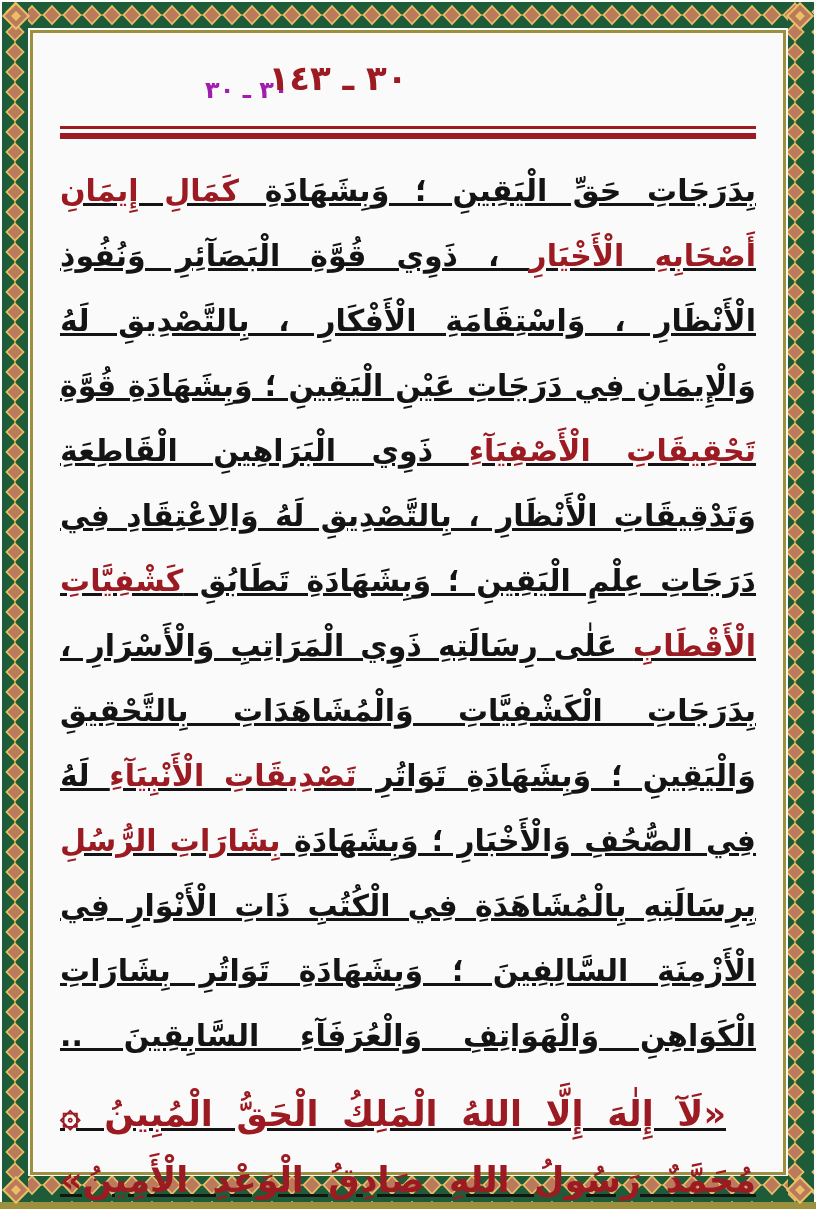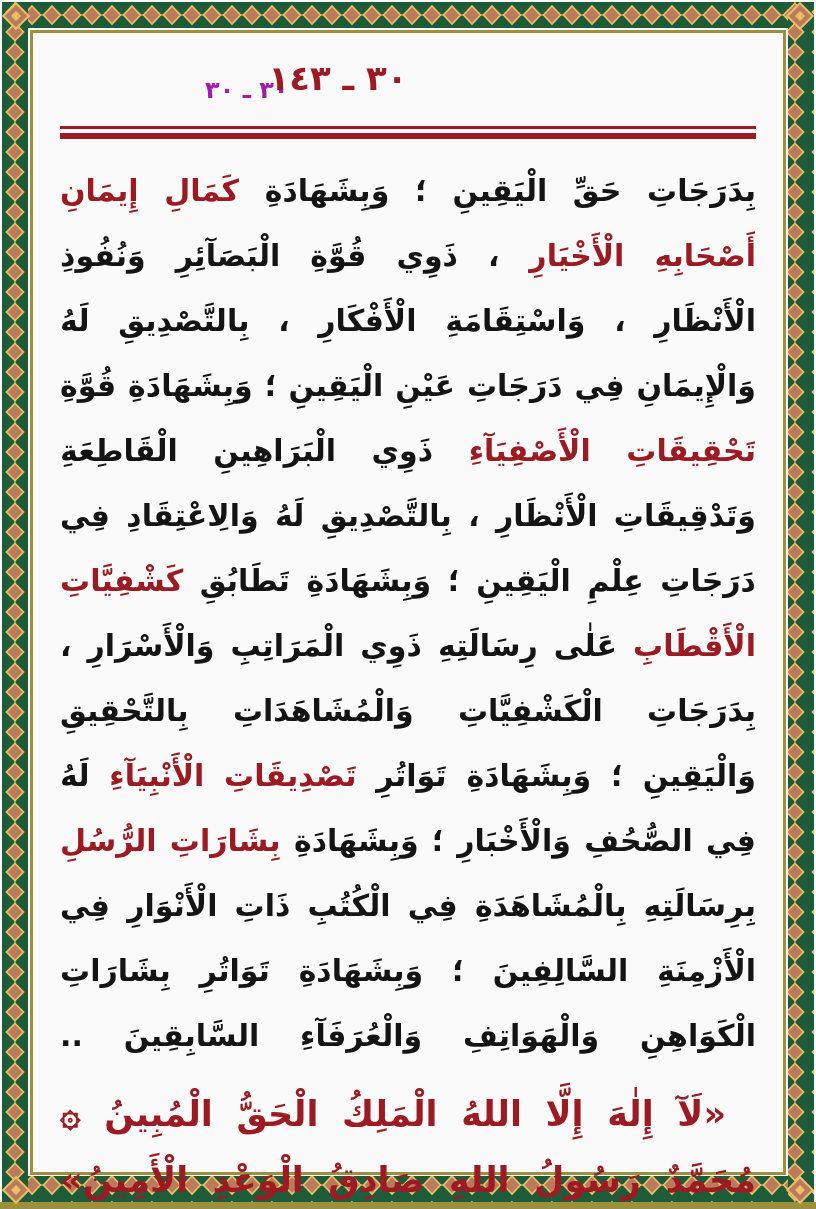--- a/index.html
+++ b/index.html
@@ -43,20 +43,21 @@
     position:absolute; top:158px; left:60px; width:696px; z-index:3;
     direction:rtl;
     color:#141414;
     font-size:30px; font-weight:bold;
     line-height:65px;
     word-spacing:1px;
   }
   .para {
     text-align:justify;
     text-align-last:justify;
+    text-decoration:underline;
   }
   .para + .para { margin-top:14px; }
   .para.indent { text-indent:30px; }
   .red { color:#9c1b22; }
   .big { font-size:35px; }
 </style>
 </head>
 <body>
 
 <div class="page">

